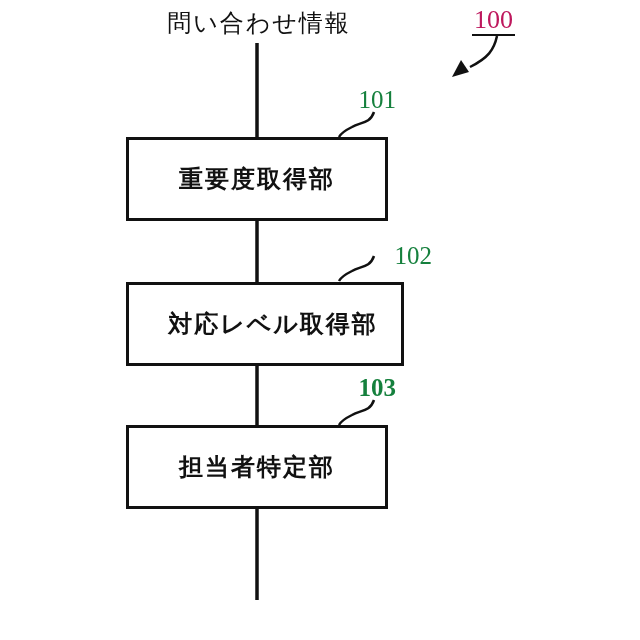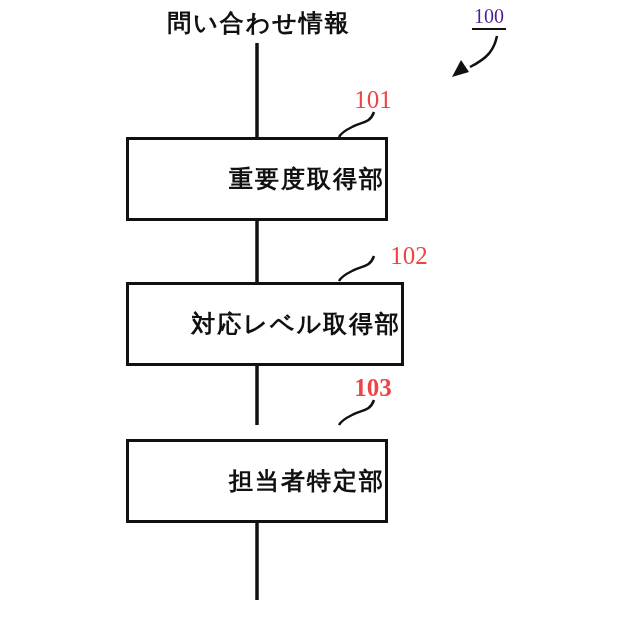--- a/index.html
+++ b/index.html
@@ -21,68 +21,68 @@
     left: 0;
     top: 0;
     width: 640px;
     height: 640px;
     pointer-events: none;
   }
   .io-label {
     position: absolute;
     text-align: center;
     font-size: 24px;
-    font-weight: 700;
+    font-weight: 400;
     letter-spacing: 2px;
     color: #111111;
     white-space: nowrap;
   }
   .title-label { left: 59px; top: 7px; width: 400px; }
   .output-label { left: 57px; top: 602px; width: 400px; }
   .fig-ref {
     position: absolute;
     left: 472px;
     top: 6px;
     font-family: "Liberation Serif", "DejaVu Serif", serif;
-    font-size: 20px;
+    font-size: 26px;
     font-weight: 400;
-    color: #4c1d95;
+    color: #be185d;
     border-bottom: 2px solid #111111;
     padding: 0 2px 1px 2px;
     line-height: 1.05;
   }
   .block {
     position: absolute;
     left: 126px;
     width: 256px;
     height: 78px;
     border: 3px solid #111111;
     background: #ffffff;
     display: flex;
     align-items: center;
-    justify-content: flex-end;
+    justify-content: center;
   }
   .block-1 { top: 137px; }
   .block-2 { top: 282px; padding-left: 16px; }
-  .block-3 { top: 439px; font-family: Liberation Serif, serif; }
+  .block-3 { top: 425px; font-family: Liberation Serif, serif; }
   .block-label {
     font-size: 24px;
     font-weight: 600;
     letter-spacing: 2px;
     color: #111111;
     white-space: nowrap;
   }
   .ref-num {
     position: absolute;
     left: 350px;
     width: 46px;
-    text-align: center;
+    text-align: right;
     font-family: "Liberation Serif", "DejaVu Serif", serif;
     font-size: 25px;
-    color: #ef4444;
+    color: #15803d;
     white-space: nowrap;
   }
   .ref-101 { top: 86px; }
   .ref-102 { top: 242px; margin-left: 36px; }
   .ref-103 { top: 374px; font-weight: bold; }
 </style>
 </head>
 <body>
 
 <div class="stage">

